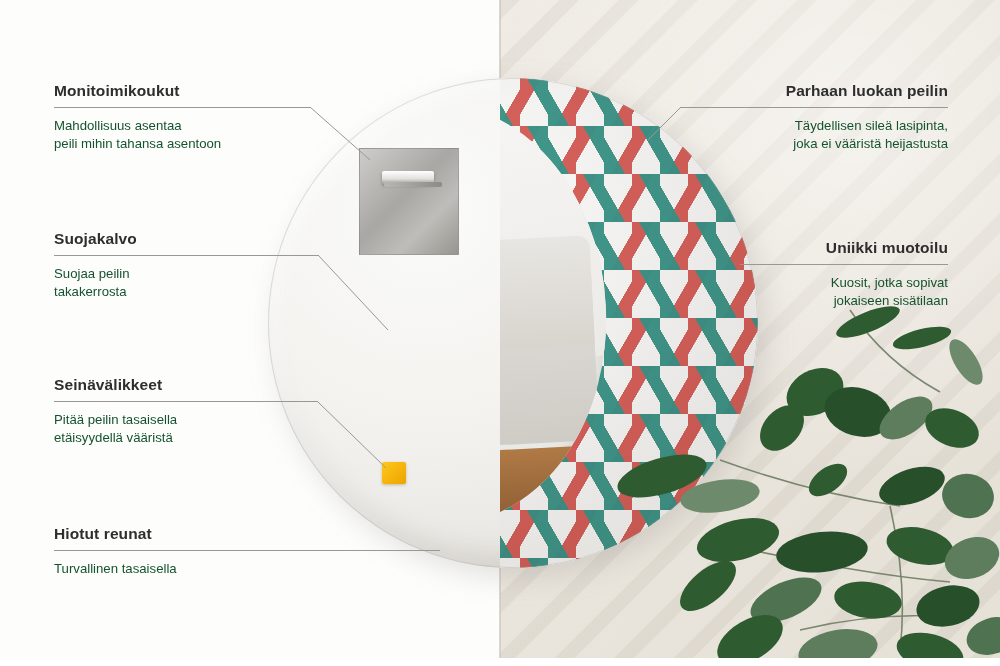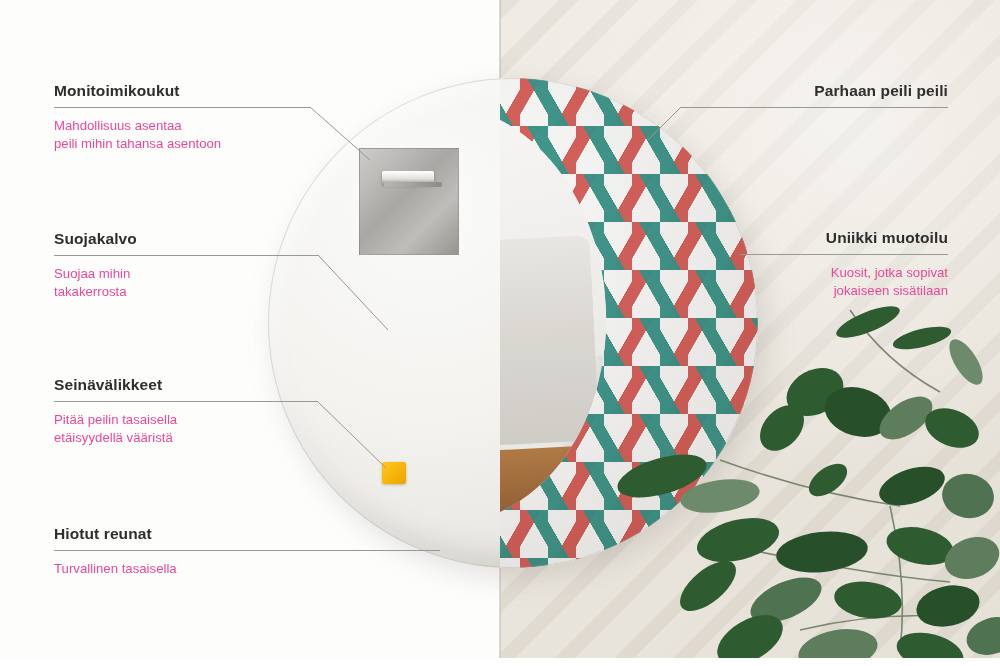--- a/index.html
+++ b/index.html
@@ -149,21 +149,21 @@
   .callout{position:absolute;}
   .callout h3{
     margin:0 0 7px 0;
     font-size:15.5px;font-weight:bold;color:#2e2e2e;
     letter-spacing:.1px;
   }
   .callout .rule{
     height:1px;background:#9a9892;width:100%;margin:0 0 9px 0;
   }
   .callout p{
-    margin:0;font-size:13.2px;line-height:1.38;color:#ec4899;
+    margin:0;font-size:13.2px;line-height:1.38;color:#14532d;
     white-space:pre-line;
   }
   .callout.left{left:54px;text-align:left;}
   .callout.right{text-align:right;}
 
   
   .plant{position:absolute;left:600px;top:300px;width:400px;height:366px;}
   .plant svg{display:block;}
 </style>
 </head>
@@ -218,43 +218,45 @@
   <div class="callout left" style="top:82px;width:256px;">
     <h3>Monitoimikoukut</h3>
     <div class="rule"></div>
     <p>Mahdollisuus asentaa
 peili mihin tahansa asentoon</p>
   </div>
 
   <div class="callout left" style="top:230px;width:264px;">
     <h3>Suojakalvo</h3>
     <div class="rule"></div>
-    <p>Suojaa mihin
+    <p>Suojaa peilin
 takakerrosta</p>
   </div>
 
   <div class="callout left" style="top:376px;width:264px;">
     <h3>Seinävälikkeet</h3>
     <div class="rule"></div>
     <p>Pitää peilin tasaisella
 etäisyydellä vääristä</p>
   </div>
 
   <div class="callout left" style="top:525px;width:386px;">
     <h3>Hiotut reunat</h3>
     <div class="rule"></div>
     <p>Turvallinen tasaisella</p>
   </div>
 
   <div class="callout right" style="left:680px;top:82px;width:268px;">
-    <h3>Parhaan peili peili</h3>
-    <div class="rule"></div>
-  </div>
-
-  <div class="callout right" style="left:740px;top:229px;width:208px;text-align:right;">
+    <h3>Parhaan luokan peilin</h3>
+    <div class="rule"></div>
+    <p>Täydellisen sileä lasipinta,
+joka ei vääristä heijastusta</p>
+  </div>
+
+  <div class="callout right" style="left:740px;top:239px;width:208px;text-align:right;">
     <h3>Uniikki muotoilu</h3>
     <div class="rule"></div>
     <p>Kuosit, jotka sopivat
 jokaiseen sisätilaan</p>
   </div>
 
   <div class="plant">
     <svg width="400" height="366" viewBox="0 0 400 366">
       <g stroke="#6f7d63" stroke-width="1.6" fill="none" opacity="0.9">
         <path d="M250 10 C270 40 300 70 340 92"></path>

